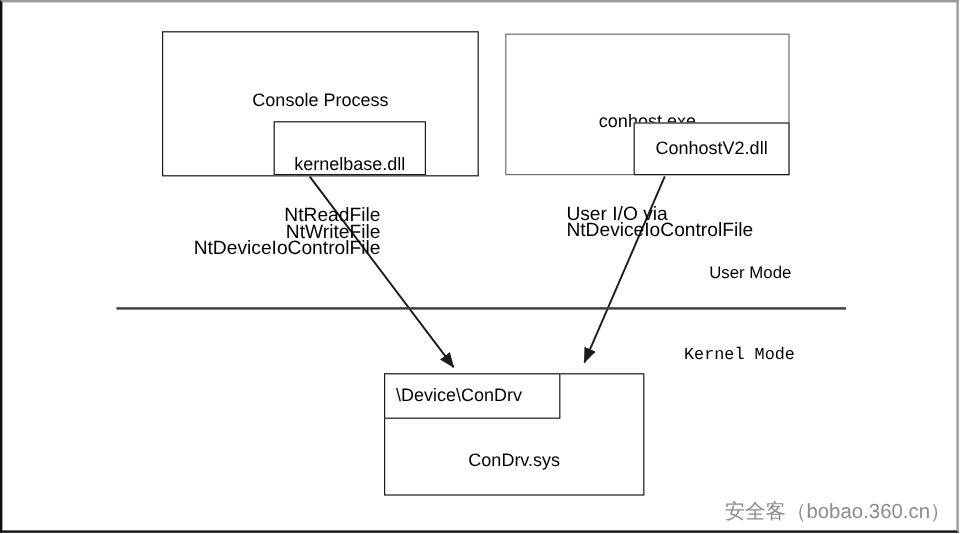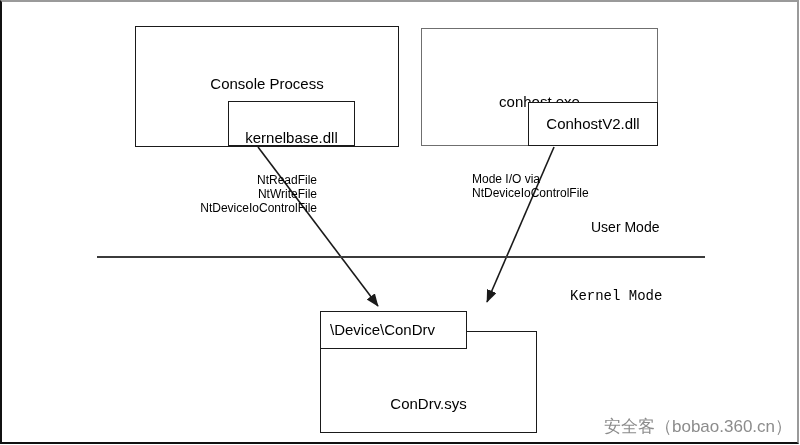--- a/index.html
+++ b/index.html
@@ -90,42 +90,41 @@
     z-index: 3;
   }
   #conhostv2-label {
     top: 12px;
   }
   #condrv-box {
     left: 320px;
     top: 311px;
     width: 217px;
     height: 102px;
-    margin-top: 20px;
   }
   #condrv-inner-box {
     left: 320px;
     top: 311px;
     width: 147px;
     height: 38px;
     z-index: 3;
   }
   #condrv-device-label {
     left: 9px;
     top: 9px;
     text-align: center;
   }
   #condrv-sys-label {
     top: 63px;
   }
   
   .free-label {
     position: absolute;
     color: #000000;
-    font-size: 12px;
+    font-size: 16px;
     line-height: 14px;
     white-space: pre;
   }
   #left-call-label {
     left: 152px;
     top: 173px;
     width: 165px;
     text-align: right;
   }
   #right-call-label {
@@ -201,21 +200,21 @@
   <div class="box soft" id="conhost-box">
     <div class="box-label label-centered" id="conhost-title">conhost.exe</div>
   </div>
   <div class="box" id="conhostv2-box">
     <div class="box-label label-centered" id="conhostv2-label">ConhostV2.dll</div>
   </div>
 
   <div class="free-label" id="left-call-label">NtReadFile
 NtWriteFile
 NtDeviceIoControlFile</div>
-  <div class="free-label" id="right-call-label">Mode I/O via
+  <div class="free-label" id="right-call-label">User I/O via
 NtDeviceIoControlFile</div>
 
   <div class="mode-label" id="user-mode-label">User Mode</div>
   <div id="mode-divider"></div>
   <div class="mode-label" id="kernel-mode-label">Kernel Mode</div>
 
   <div class="box" id="condrv-box">
     <div class="box-label label-centered" id="condrv-sys-label">ConDrv.sys</div>
   </div>
   <div class="box" id="condrv-inner-box">

